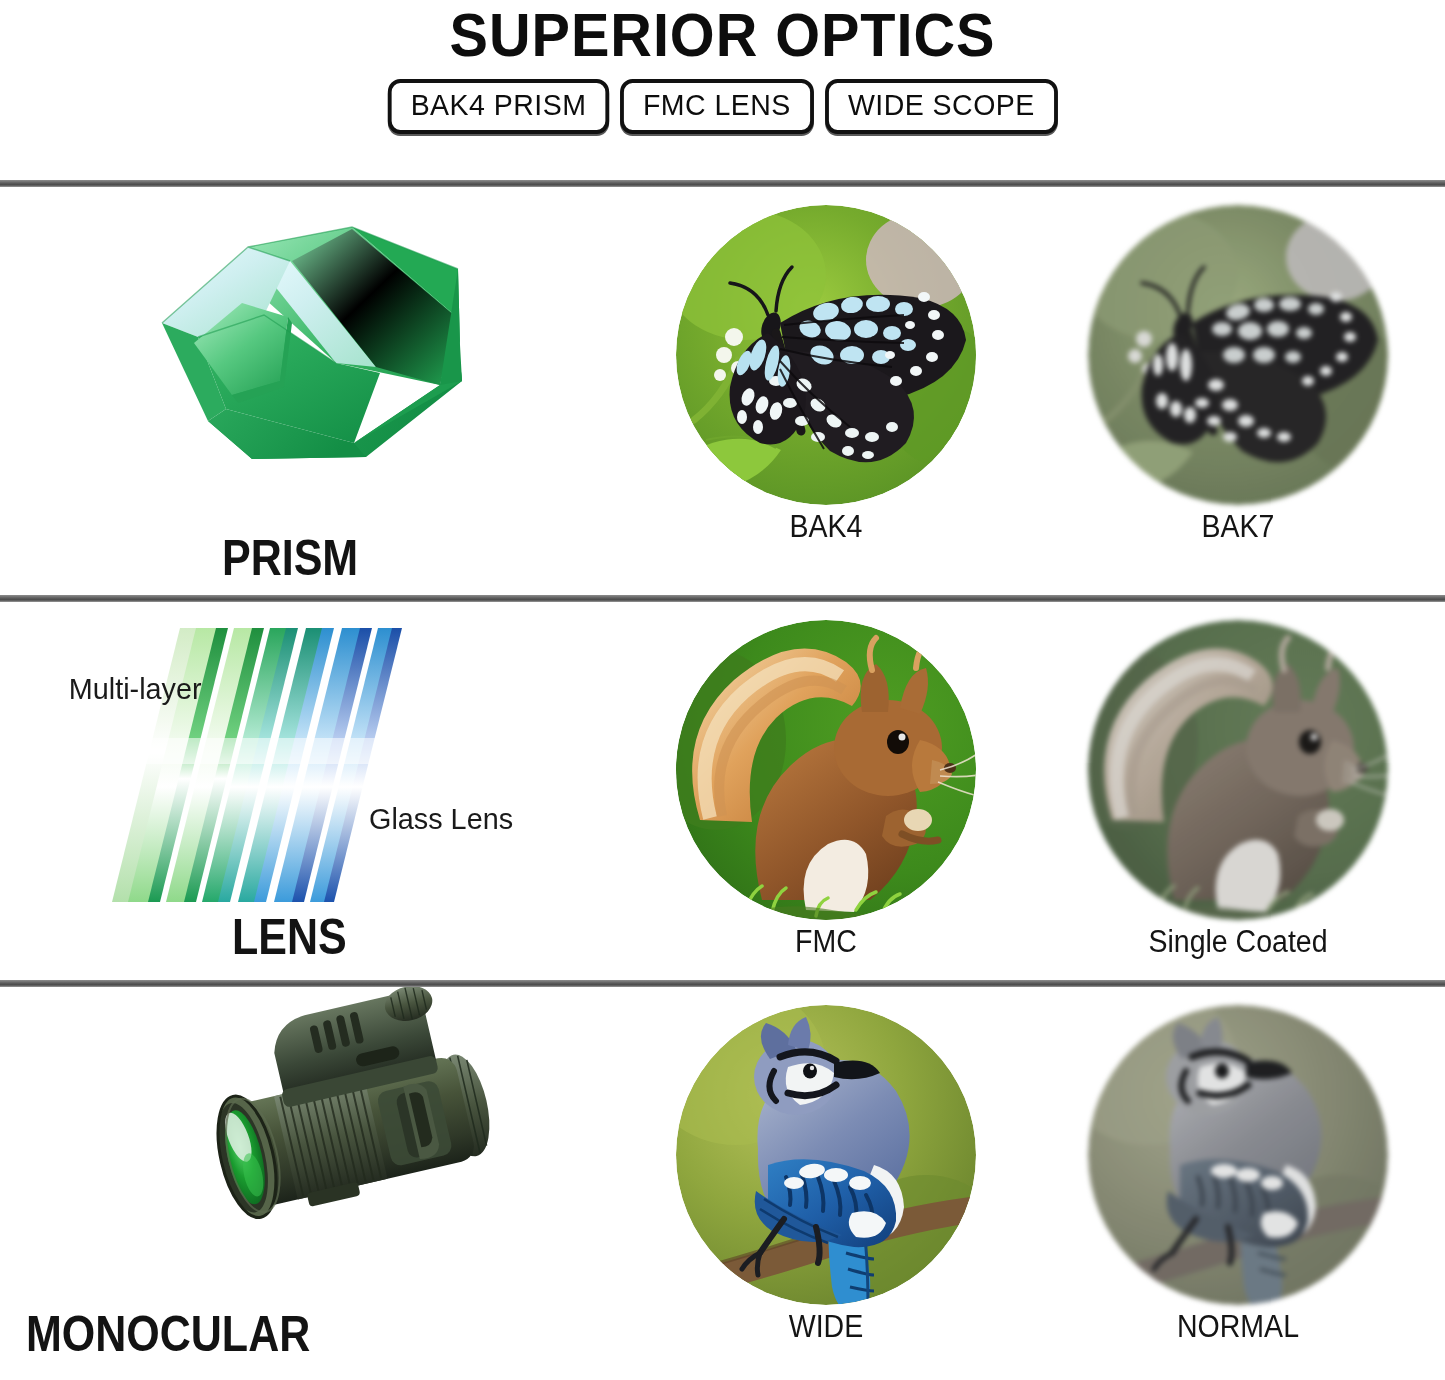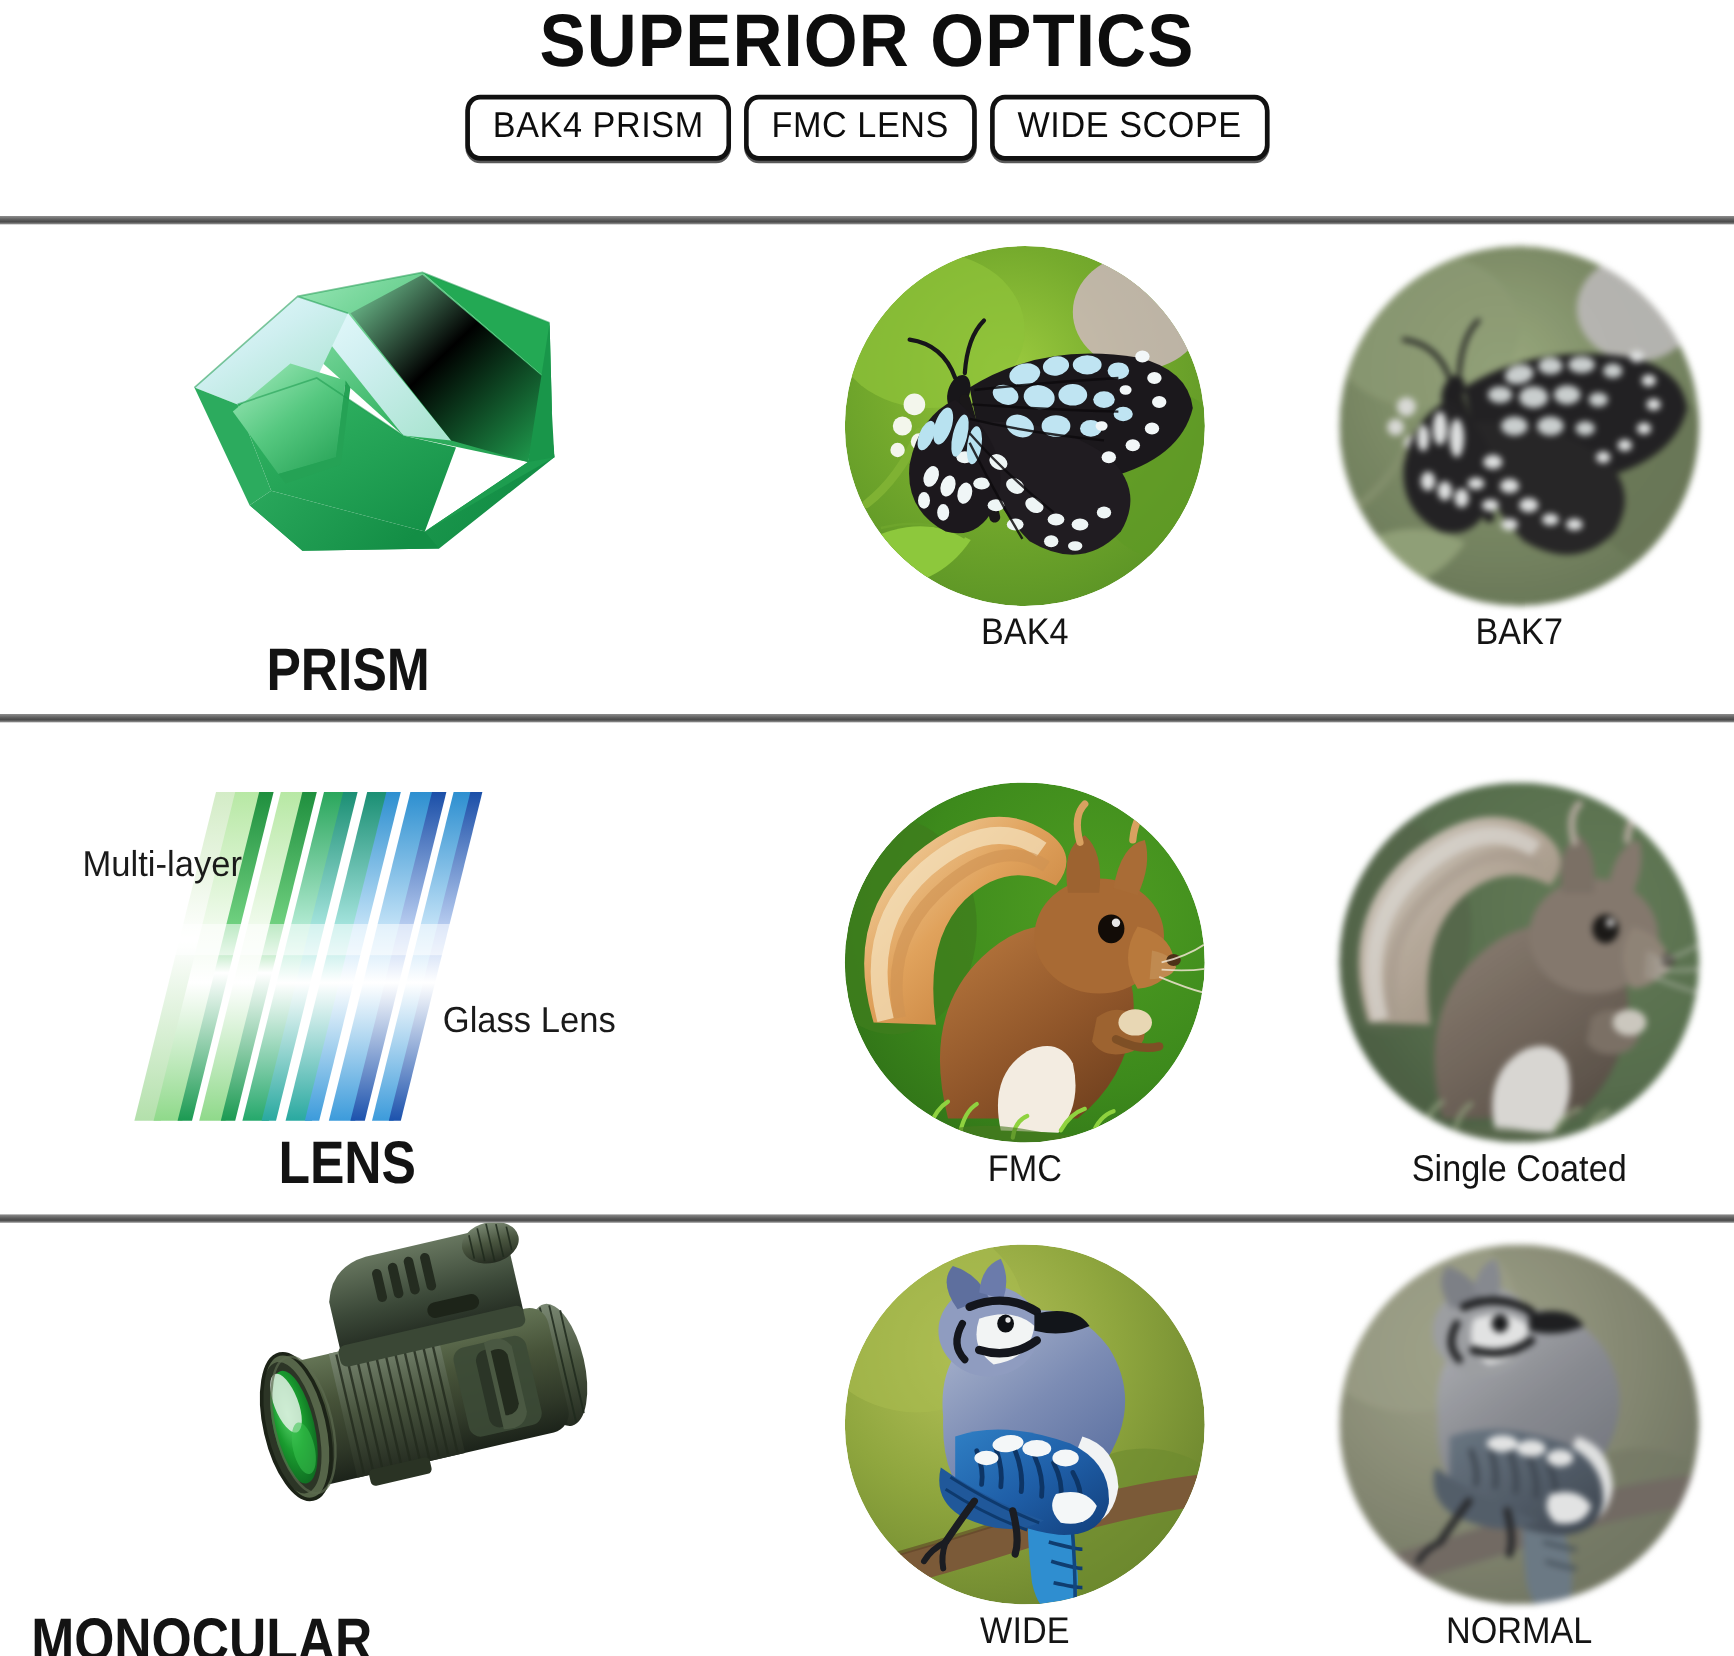--- a/index.html
+++ b/index.html
@@ -56,28 +56,27 @@
     background: linear-gradient(180deg,#8d8d8d 0%, #5c5c5c 45%, #4a4a4a 70%, #9a9a9a 100%);
   }
 
   
   .row {
     display: flex;
     align-items: stretch;
     position: relative;
   }
   .row-prism   { height: 408px; }
-  .row-lens    { height: 378px; margin-top: 32px; }
+  .row-lens    { height: 378px; }
   .row-monocular { height: 380px; }
 
   .col-left {
     width: 620px;
     position: relative;
     flex: 0 0 620px;
-    padding-left: 28px;
   }
   .col-mid, .col-right {
     flex: 0 0 412px;
     position: relative;
     text-decoration: underline;
   }
 
   .row-label {
     position: absolute;
     font-weight: bold;

